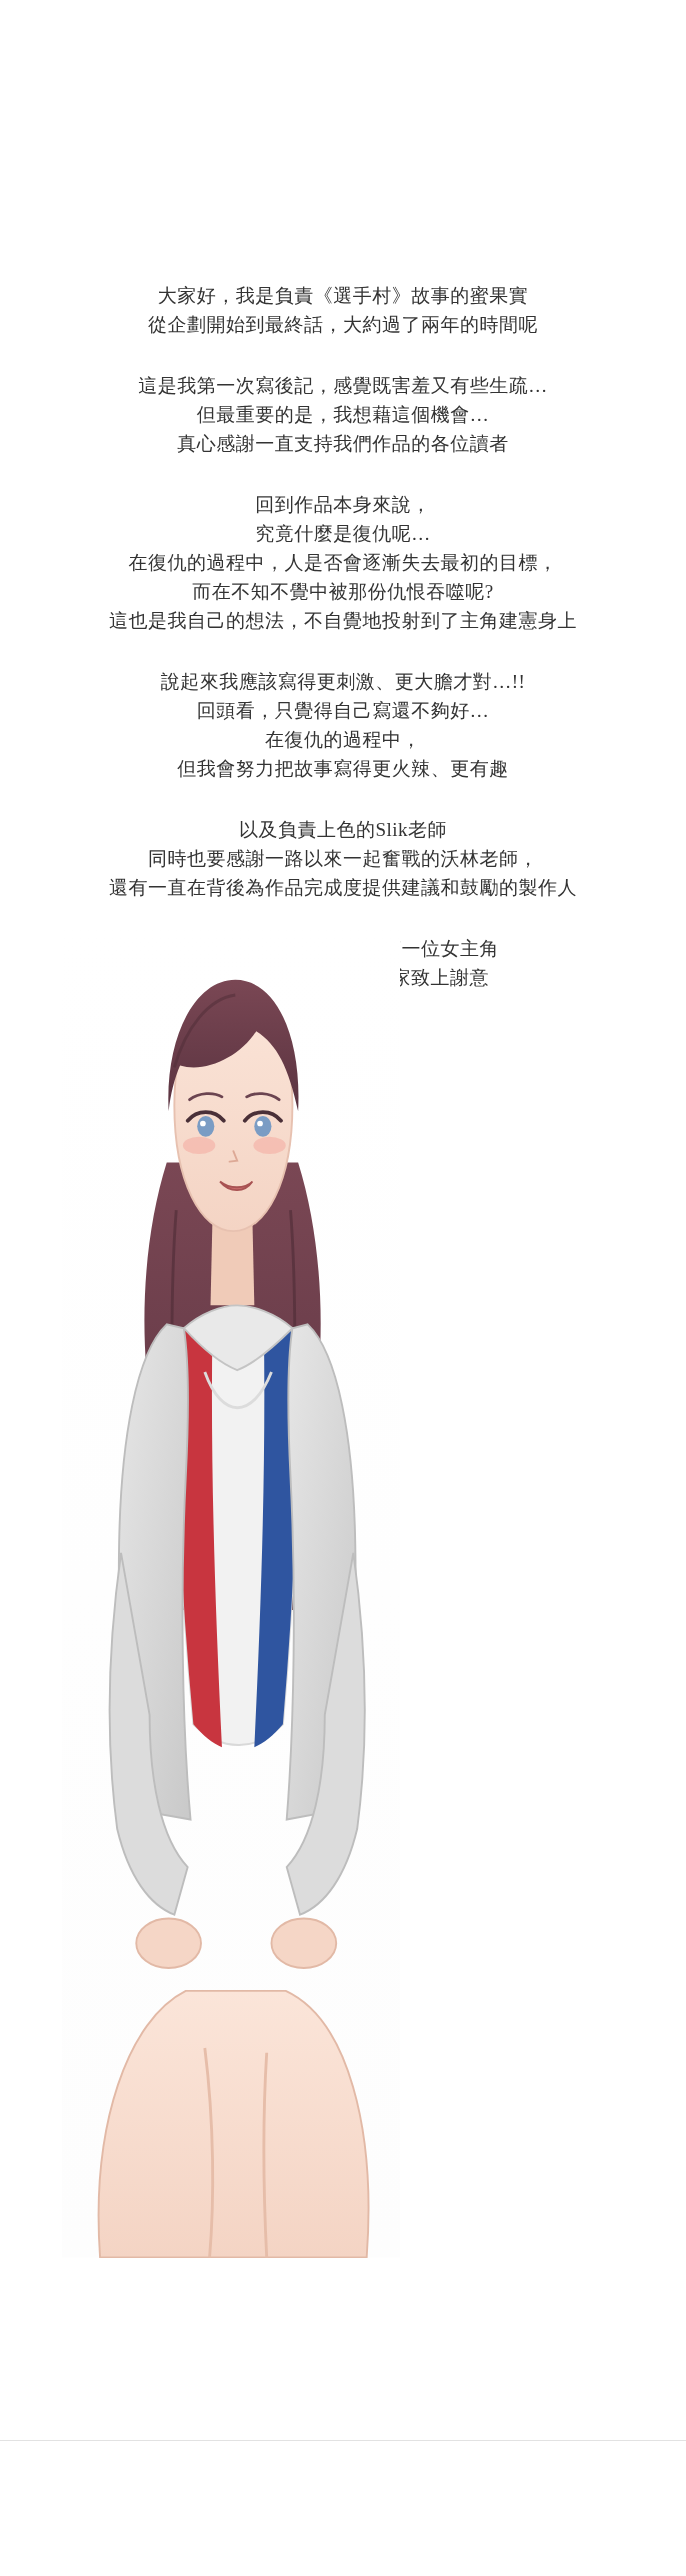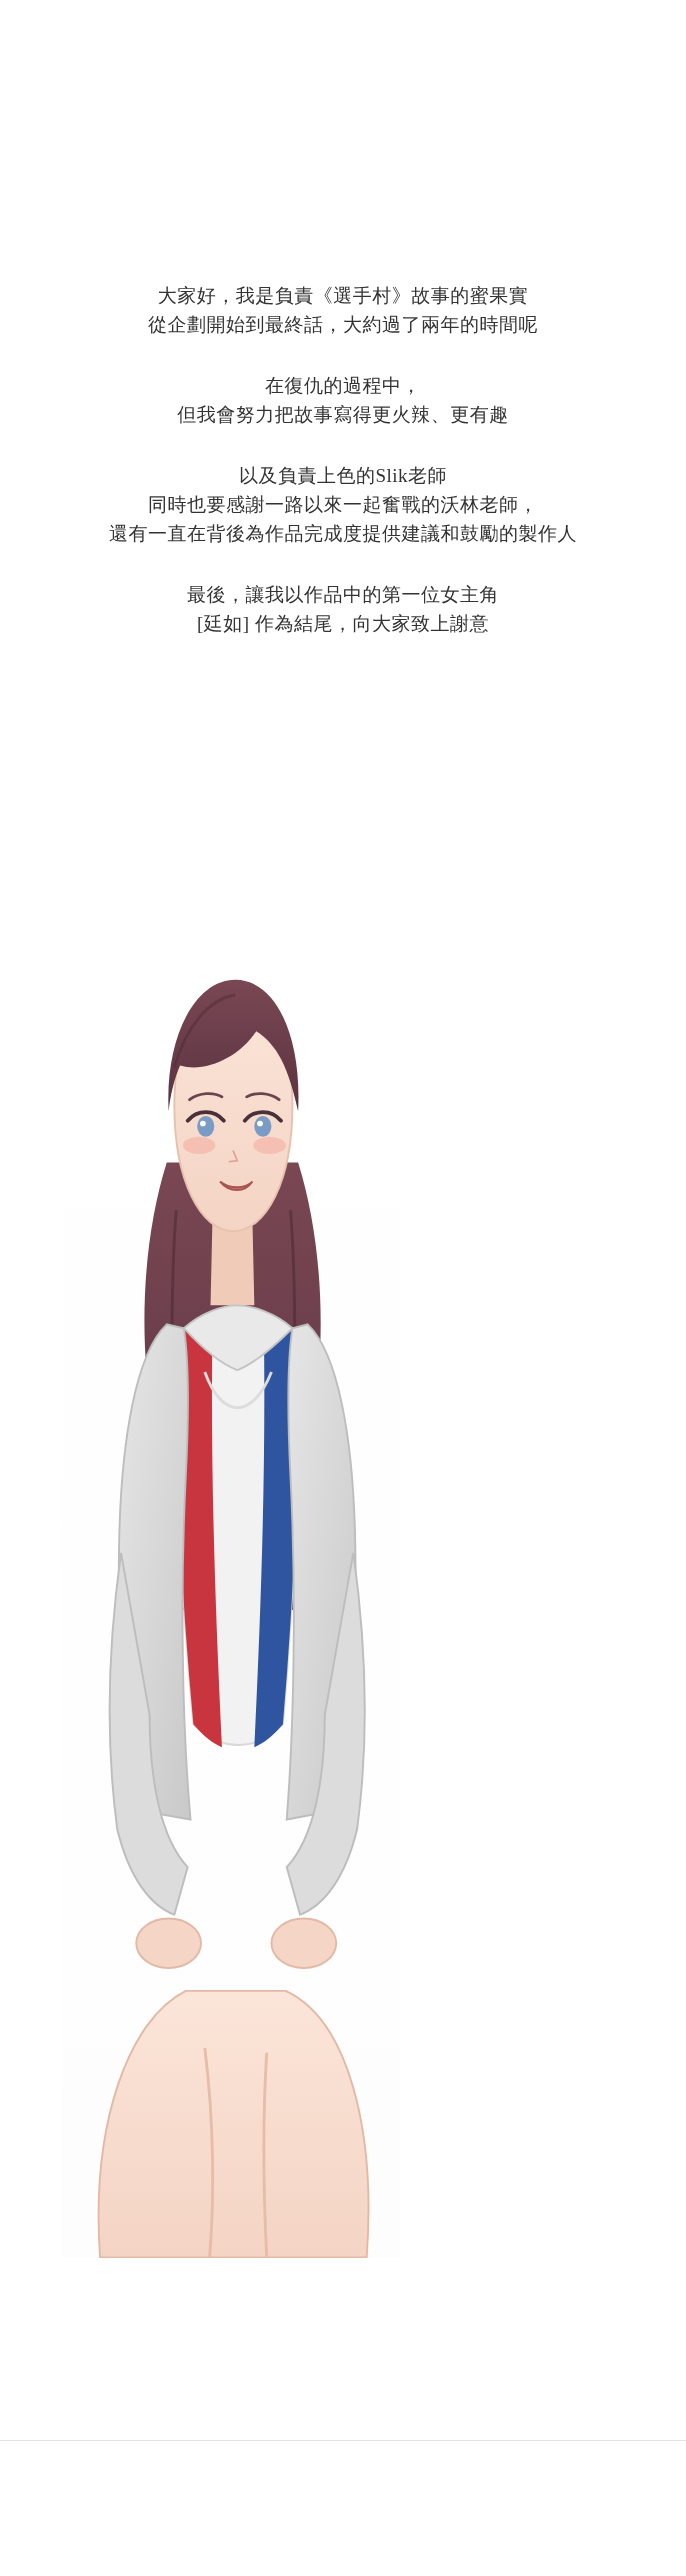--- a/index.html
+++ b/index.html
@@ -71,23 +71,37 @@
 
 <div class="page">
 
   <div class="afterword">
 
     <div class="para">
       <span class="line">大家好，我是負責《選手村》故事的蜜果實</span>
       <span class="line">從企劃開始到最終話，大約過了兩年的時間呢</span>
     </div>
 
-
-
-    <div class="para">
+    <div class="para">
+      <span class="line">這是我第一次寫後記，感覺既害羞又有些生疏…</span>
+      <span class="line">但最重要的是，我想藉這個機會…</span>
+      <span class="line">真心感謝一直支持我們作品的各位讀者</span>
+    </div>
+
+    <div class="para">
+      <span class="line">回到作品本身來說，</span>
+      <span class="line">究竟什麼是復仇呢…</span>
+      <span class="line">在復仇的過程中，人是否會逐漸失去最初的目標，</span>
+      <span class="line">而在不知不覺中被那份仇恨吞噬呢?</span>
+      <span class="line">這也是我自己的想法，不自覺地投射到了主角建憲身上</span>
+    </div>
+
+    <div class="para">
+      <span class="line">說起來我應該寫得更刺激、更大膽才對…!!</span>
+      <span class="line">回頭看，只覺得自己寫還不夠好…</span>
       <span class="line">在復仇的過程中，</span>
       <span class="line">但我會努力把故事寫得更火辣、更有趣</span>
     </div>
 
     <div class="para">
       <span class="line">以及負責上色的Slik老師</span>
       <span class="line">同時也要感謝一路以來一起奮戰的沃林老師，</span>
       <span class="line">還有一直在背後為作品完成度提供建議和鼓勵的製作人</span>
     </div>
 

